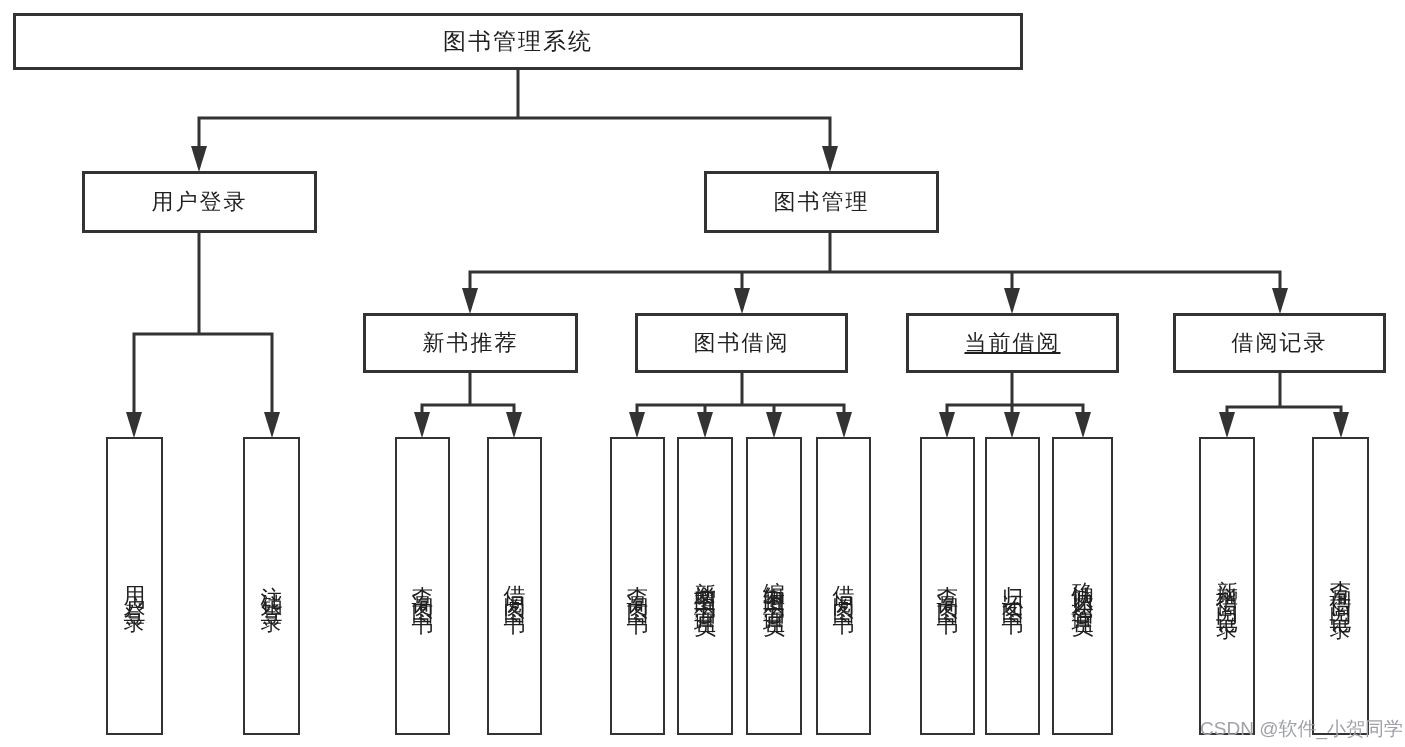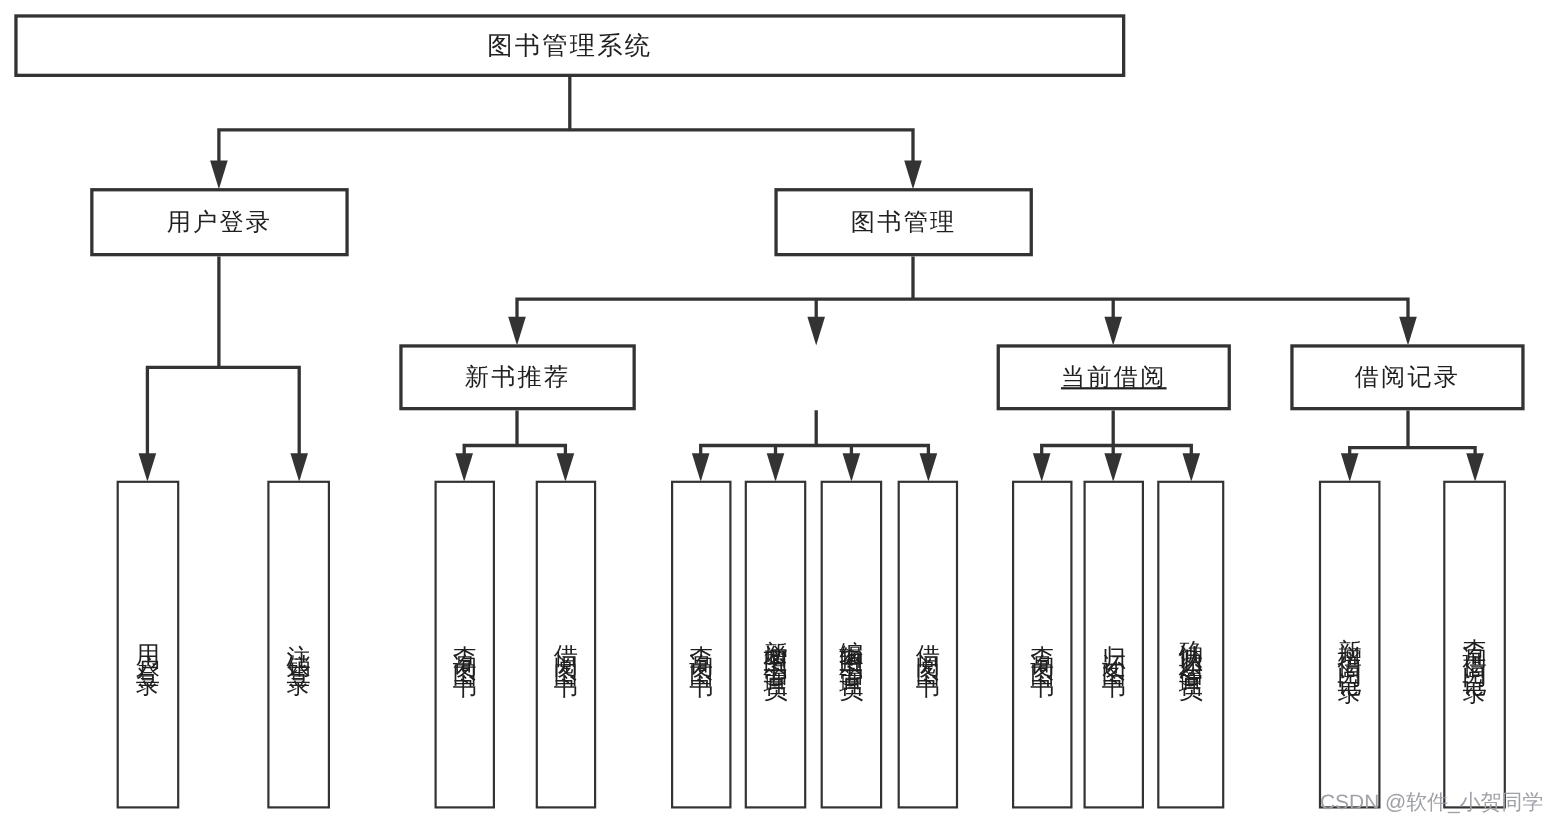--- a/index.html
+++ b/index.html
@@ -103,20 +103,23 @@
   <div class="box lv2" style="left:82px;">
     <span class="h-label">用户登录</span>
   </div>
   <div class="box lv2" style="left:704px;">
     <span class="h-label">图书管理</span>
   </div>
 
   <div class="box lv3" style="left:363px;width:215px;">
     <span class="h-label">新书推荐</span>
   </div>
+  <div class="box lv3" style="left:635px;width:213px;">
+    <span class="h-label">图书借阅</span>
+  </div>
   <div class="box lv3" style="left:906px;width:213px;text-decoration:underline;">
     <span class="h-label">当前借阅</span>
   </div>
   <div class="box lv3" style="left:1173px;width:213px;">
     <span class="h-label">借阅记录</span>
   </div>
 
   <div class="box leaf" style="left:106px;width:57px;">
     <span class="v-label">用户登录</span>
   </div>

